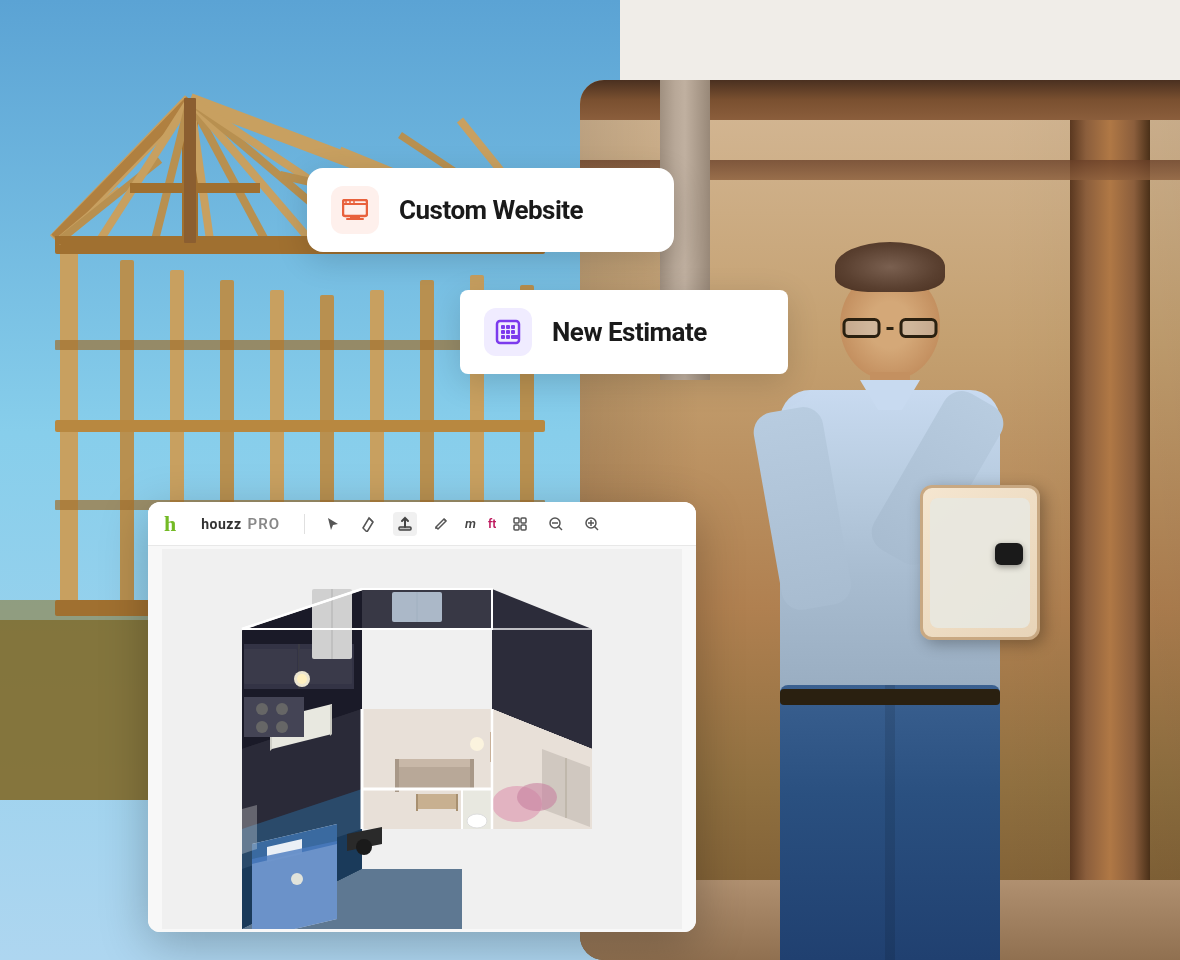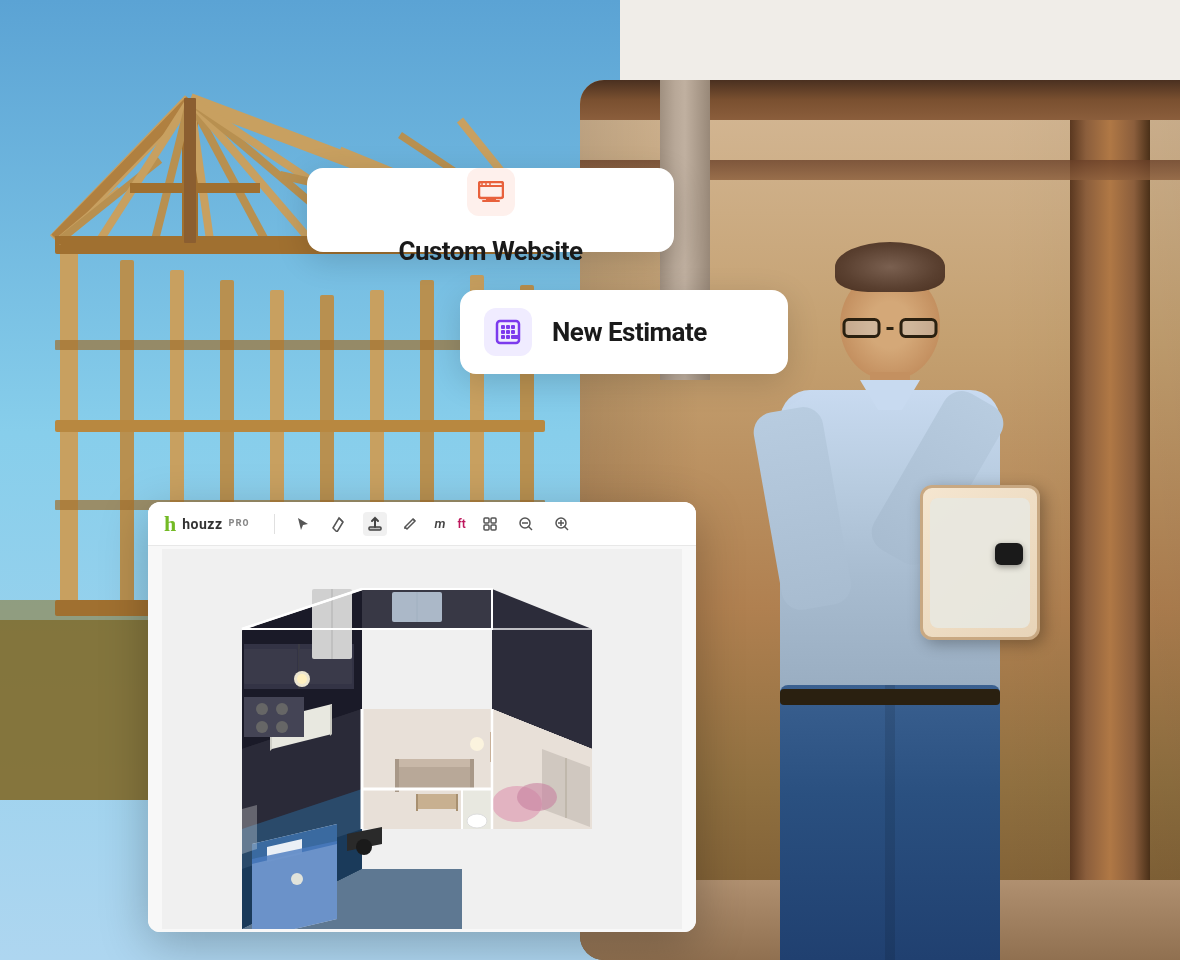--- a/index.html
+++ b/index.html
@@ -28,31 +28,30 @@
       width: 367px;
       height: 84px;
       background: white;
       border-radius: 16px;
       box-shadow: 0 8px 32px rgba(0,0,0,0.15);
       display: flex;
       align-items: center;
       padding: 0 24px;
       gap: 20px;
       z-index: 10;
-      flex-direction: column;
     }
 
     .card-new-estimate {
       position: absolute;
       top: 290px;
       left: 460px;
       width: 328px;
       height: 84px;
       background: white;
-      border-radius: 16px;
+      border-radius: 8px;
       box-shadow: 0 8px 32px rgba(0,0,0,0.15);
       display: flex;
       align-items: center;
       padding: 0 24px;
       gap: 20px;
       z-index: 10;
     }
 
     .card-icon {
       width: 48px;
@@ -117,28 +116,28 @@
       color: #73ba25;
       font-size: 20px;
       font-weight: 900;
     }
 
     .houzz-text {
       font-size: 14px;
       font-weight: 700;
       color: #333;
       letter-spacing: 0.5px;
+      margin-left: 19px;
     }
 
     .houzz-pro {
-      font-size: 10px;
+      font-size: 15px;
       font-weight: 600;
       color: #888;
       letter-spacing: 1px;
-      font-family: Liberation Mono, monospace;
     }
 
     .toolbar-divider {
       width: 1px;
       height: 20px;
       background: #e0e0e0;
       margin: 0 4px;
     }
 
     .toolbar-icon {

